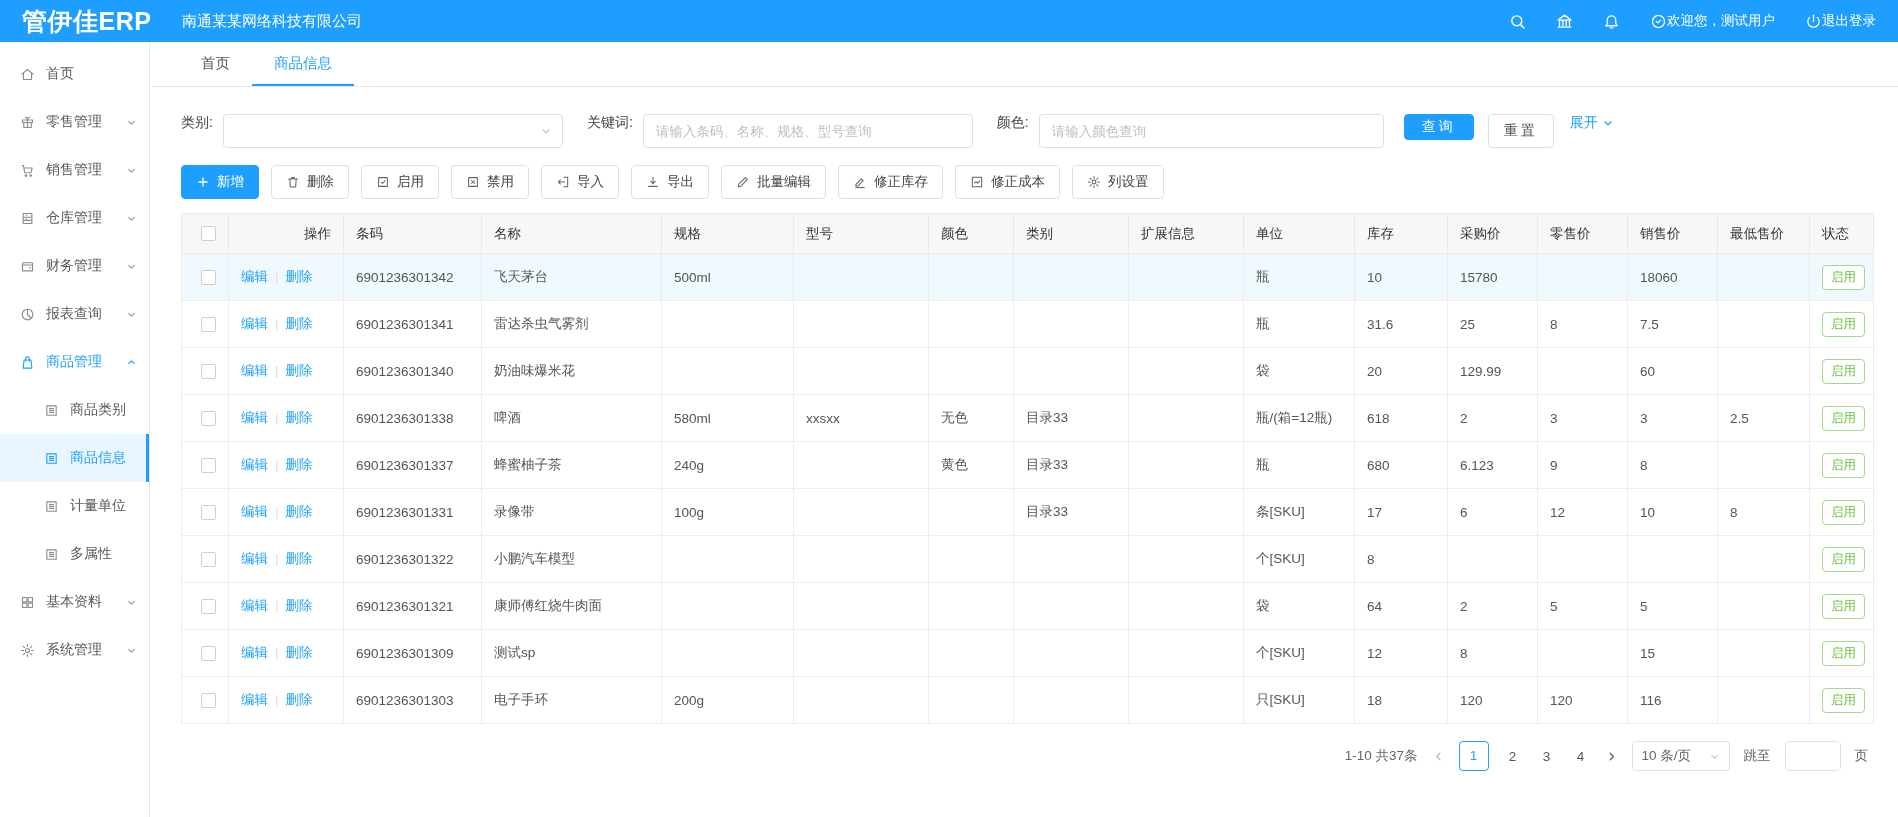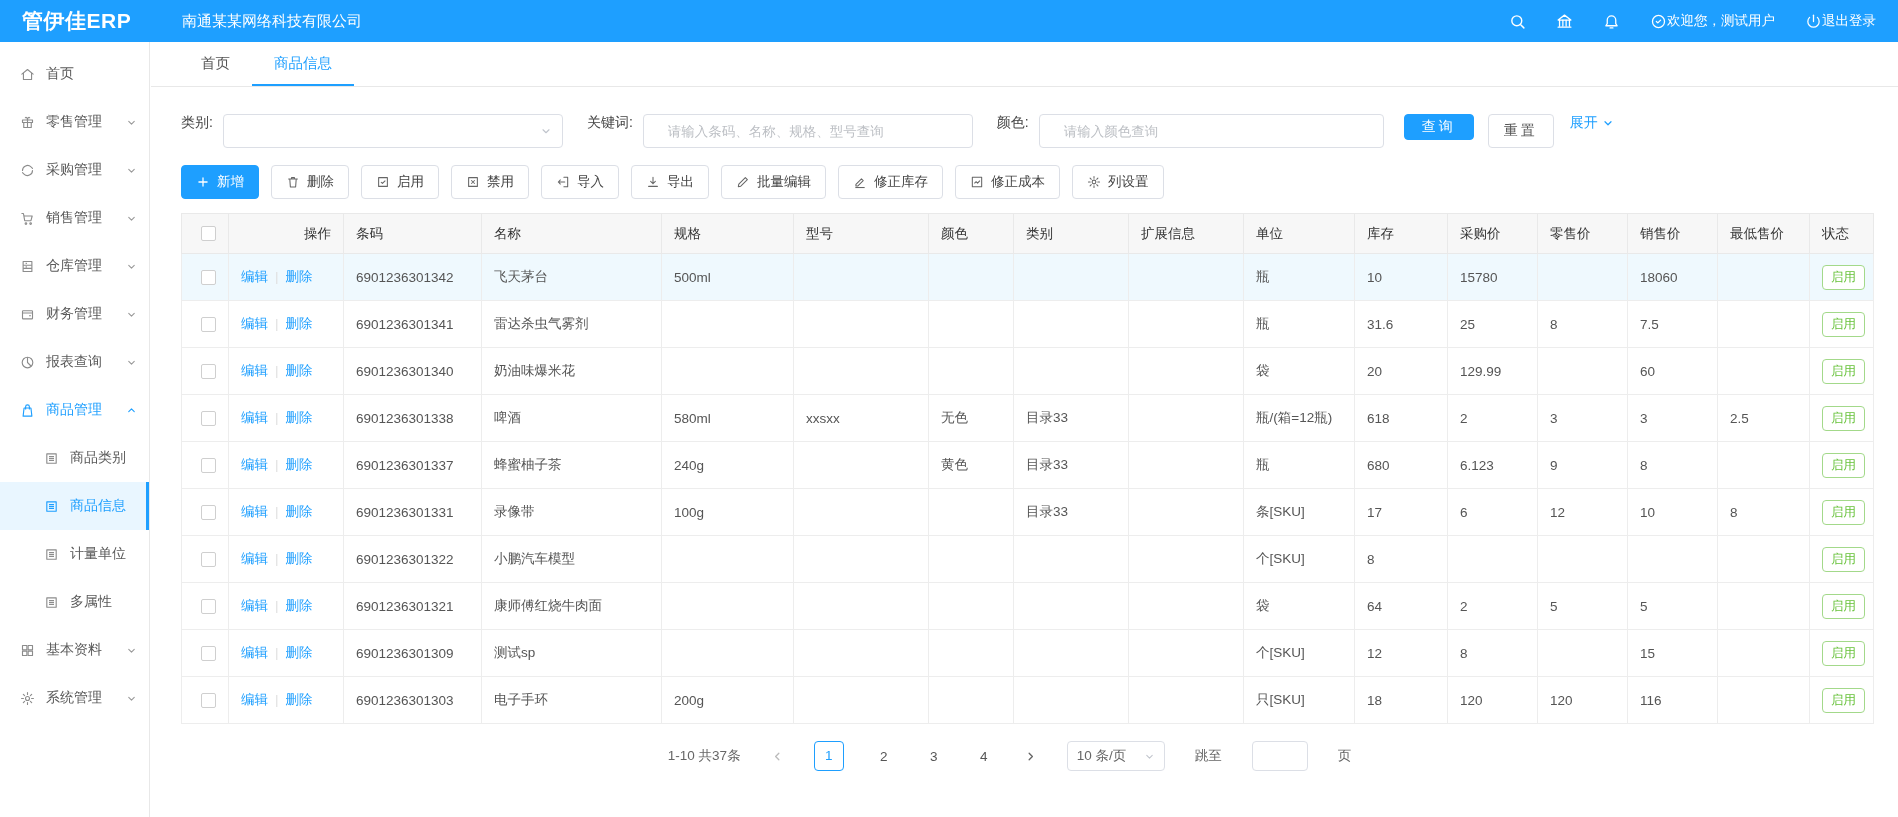--- a/index.html
+++ b/index.html
@@ -3,21 +3,21 @@
 <meta charset="utf-8">
 <style>
 *{margin:0;padding:0;box-sizing:border-box}
 html,body{width:1898px;height:817px;overflow:hidden;background:#fff;
   font-family:"Liberation Sans","DejaVu Sans",sans-serif;color:#333}
 svg{display:block}
 a{text-decoration:none;cursor:pointer}
 
 
 .topbar{height:42px;background:#1e9fff;color:#fff;display:flex;align-items:center;padding:0 22px}
-.logo{font-size:21px;font-weight:bold;letter-spacing:.5px;width:132px}
+.logo{font-size:25px;font-weight:bold;letter-spacing:.5px;width:132px}
 .company{font-size:15px;margin-left:28px}
 .top-right{margin-left:auto;display:flex;align-items:center;gap:30px;font-size:13.5px}
 .top-ic{width:17px;height:17px;cursor:pointer}
 .top-group{display:flex;align-items:center;cursor:pointer}
 
 
 .sidebar{position:absolute;top:42px;left:0;bottom:0;width:150px;background:#fff;
   border-right:1px solid #e8e8e8;padding-top:8px}
 .side-item{display:flex;align-items:center;height:48px;padding:0 12px 0 20px;
   font-size:14px;color:#595959;cursor:pointer}
@@ -34,21 +34,21 @@
 .tabs{height:45px;border-bottom:1px solid #e8e8e8;display:flex;align-items:flex-end;padding-left:28px}
 .tab{padding:0 22px;font-size:14.5px;color:#555;height:44px;line-height:42px;cursor:pointer}
 .tab.active{color:#1e9fff;border-bottom:2px solid #1e9fff}
 
 
 .filter{display:flex;align-items:flex-start;padding:27px 30px 15px 30px;font-size:14px;color:#444}
 .f-label{flex:none}
 .f-select{width:340px;height:34px;border:1px solid #dcdfe6;border-radius:4px;margin-left:10px;
   display:flex;align-items:center;justify-content:flex-end;padding:0 10px;cursor:pointer;background:#fff}
 .f-select .chev{width:12px;height:12px;color:#c0c4cc}
-.f-input{height:34px;border:1px solid #dcdfe6;border-radius:4px;margin-left:10px;padding:0 24px;
+.f-input{height:34px;border:1px solid #dcdfe6;border-radius:4px;margin-left:10px;padding:0 12px;
   font-size:13.5px;color:#b91c1c;font-family:inherit;outline:none;background:#fff}
 .f-input::placeholder{color:#bcbfc4}
 .kw{width:330px}.cl{width:345px}
 .ml{margin-left:24px}
 .btn-primary{height:26px;padding:0 17px;margin-left:20px;background:#1e9fff;border:1px solid #1e9fff;
   color:#fff;border-radius:4px;font-size:14px;font-family:inherit;cursor:pointer;letter-spacing:3px}
 .btn-plain{height:34px;padding:0 15px;margin-left:14px;background:#fff;border:1px solid #dcdfe6;
   color:#555;border-radius:4px;font-size:14px;font-family:inherit;cursor:pointer;letter-spacing:3px}
 .expand{margin-left:16px;color:#1e9fff;display:flex;align-items:center;gap:4px;font-size:14px;cursor:pointer}
 .expand .chev{width:12px;height:12px}
@@ -70,21 +70,21 @@
 tr.hl td{background:#eff9fe}
 .c-center{text-align:right}
 .cb{display:inline-block;width:15px;height:15px;border:1px solid #cfcfcf;border-radius:2px;
   background:#fff;vertical-align:middle;cursor:pointer}
 .op a{color:#1e9fff;font-size:13.5px}
 .op i{font-style:normal;color:#e0e0e0;margin:0 7px}
 .badge{display:inline-block;padding:3px 8px;border:1px solid #a3d98a;color:#67c23a;background:#fff;
   border-radius:4px;font-size:12.5px}
 
 
-.pager{display:flex;align-items:center;justify-content:center;gap:30px;margin:17px 30px 0 0;
+.pager{display:flex;align-items:center;justify-content:flex-end;gap:14px;margin:17px 30px 0 0;
   font-size:13.5px;color:#666}
 .pg-arrow{width:13px;height:13px;color:#bbb;cursor:pointer}
 .pg-arrow.on{color:#666}
 .pg-num{min-width:20px;text-align:center;cursor:pointer;color:#555}
 .pg-current{width:30px;height:30px;line-height:28px;border:1px solid #1e9fff;border-radius:4px;
   color:#1e9fff;background:#fff}
 .pp-select{width:98px;height:30px;border:1px solid #dcdfe6;border-radius:4px;display:flex;
   align-items:center;justify-content:space-between;padding:0 9px;color:#666;cursor:pointer;background:#fff}
 .pp-select .chev{width:11px;height:11px;color:#c0c4cc}
 .jump-input{width:56px;height:30px;border:1px solid #dcdfe6;border-radius:4px;outline:none;
@@ -133,30 +133,20 @@
         <path d="M5.5 10v10h13V10"></path>
       </svg>
     <span>首页</span>
   </div>
   <div class="side-item">
     <svg class="ic" viewBox="0 0 24 24" fill="none" stroke="currentColor" stroke-width="1.8" stroke-linejoin="round">
         <rect x="4" y="8" width="16" height="4"></rect>
         <path d="M6 12v8h12v-8M12 8v12M8.5 5c0-2 3.5-1.5 3.5 3M15.5 5c0-2-3.5-1.5-3.5 3"></path>
       </svg>
     <span>零售管理</span>
-    <svg class="chev" viewBox="0 0 24 24" fill="none" stroke="currentColor" stroke-width="2.4" stroke-linecap="round" stroke-linejoin="round">
-        <path d="M6 9.5l6 6 6-6"></path>
-      </svg>
-  </div>
-  <div class="side-item">
-    <svg class="ic" viewBox="0 0 24 24" fill="none" stroke="currentColor" stroke-width="1.8" stroke-linecap="round">
-        <path d="M20 12a8 8 0 0 1-13.6 5.7L4 15.5"></path>
-        <path d="M4 12a8 8 0 0 1 13.6-5.7L20 8.5"></path>
-      </svg>
-    <span>采购管理</span>
     <svg class="chev" viewBox="0 0 24 24" fill="none" stroke="currentColor" stroke-width="2.4" stroke-linecap="round" stroke-linejoin="round">
         <path d="M6 9.5l6 6 6-6"></path>
       </svg>
   </div>
   <div class="side-item">
     <svg class="ic" viewBox="0 0 24 24" fill="none" stroke="currentColor" stroke-width="1.8" stroke-linecap="round" stroke-linejoin="round">
         <circle cx="9.5" cy="20" r="1.3"></circle>
         <circle cx="17" cy="20" r="1.3"></circle>
         <path d="M3 4h2.5l2 11.5h10l2-7.5H7"></path>
       </svg>

